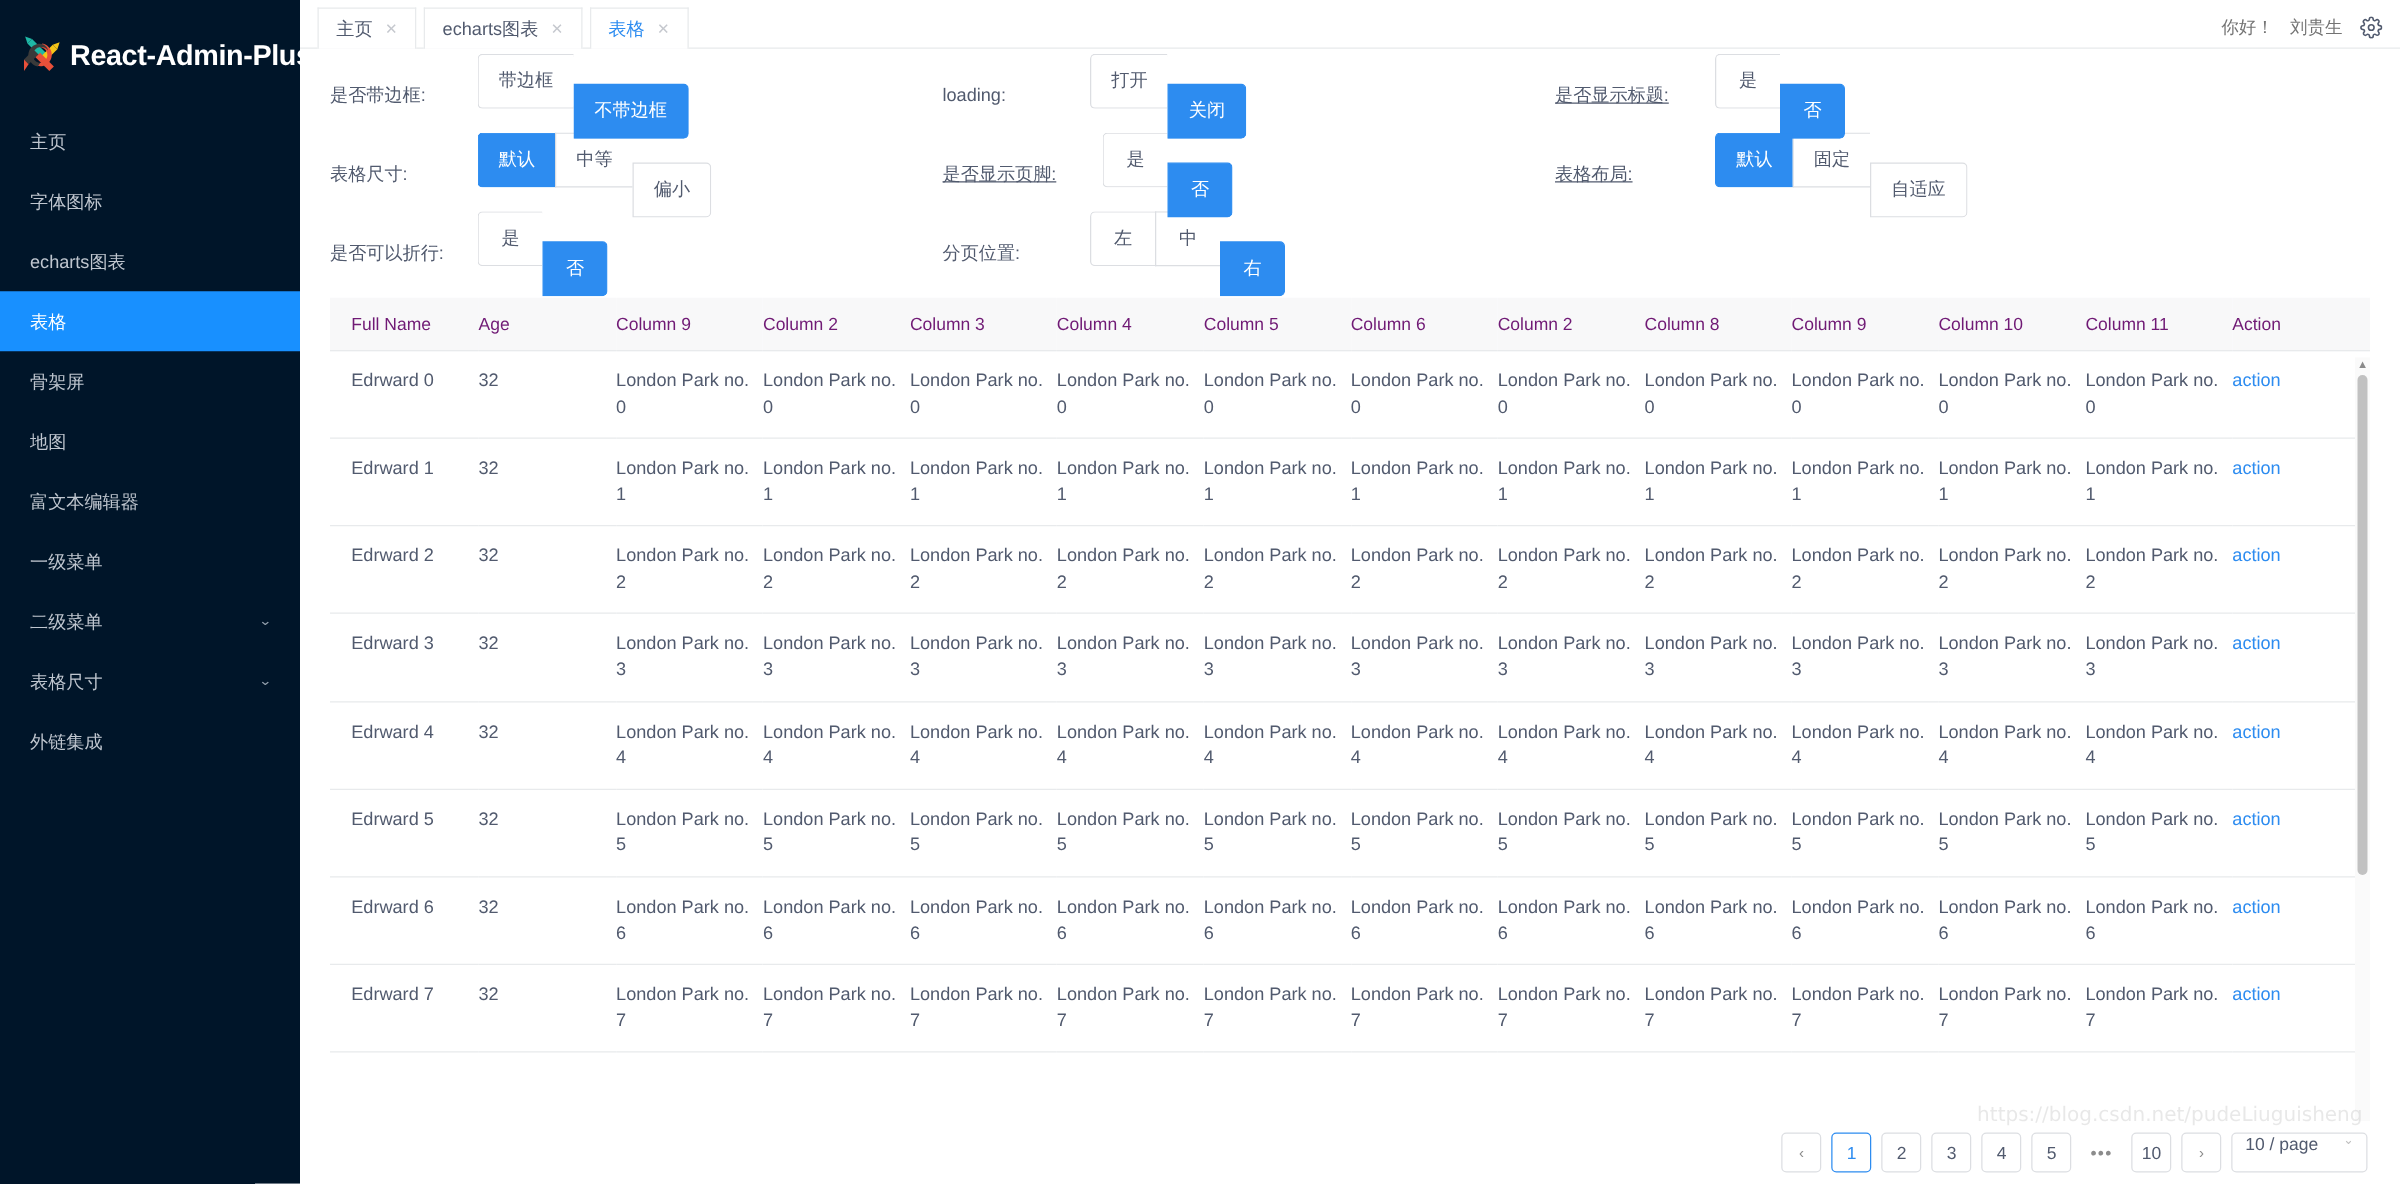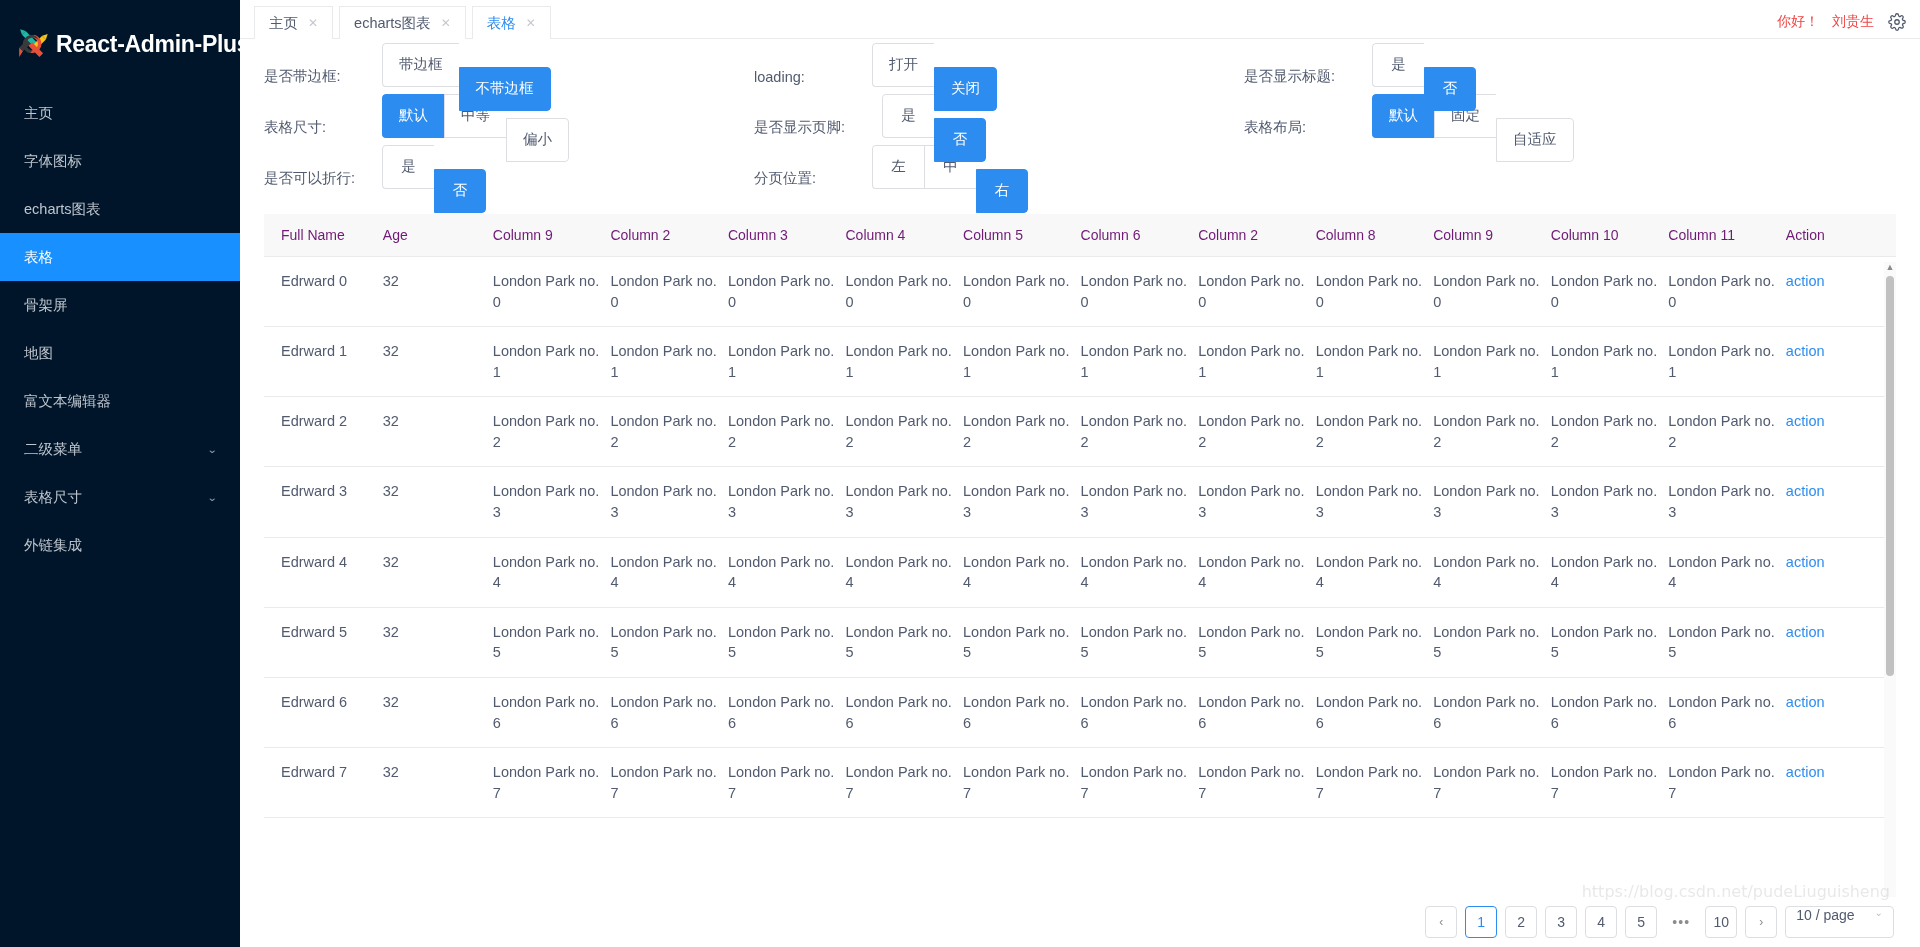--- a/index.html
+++ b/index.html
@@ -66,40 +66,40 @@
     position: relative; top: 1px;
   }
   .tab.active { color: #2d8cf0; }
   .tab .tab-close {
     font-size: 12px; color: #c5c8ce; line-height: 1;
     cursor: pointer;
   }
   .user-area {
     margin-left: auto; display: flex; align-items: center;
     gap: 13px; padding-right: 14px; padding-bottom: 7px;
-    font-size: 14px; color: #ef4444; white-space: nowrap;
+    font-size: 14px; color: #737373; white-space: nowrap;
   }
   .gear {
     width: 19px; height: 19px; cursor: pointer;
     display: inline-flex; align-items: center; justify-content: center;
   }
 
   
   .controls {
     padding: 18px 24px 10px 24px;
     display: grid;
     grid-template-columns: 490px 490px 1fr;
-    row-gap: 12px;
+    row-gap: 24px;
   }
   .ctl-row { display: flex; align-items: center; height: 39px; }
   .ctl-label {
     font-size: 14.5px; color: #515a6e;
     min-width: 118px; white-space: nowrap;
   }
-  .ctl-label.wide { min-width: 128px; }
+  .ctl-label.wide { min-width: 128px; text-decoration: underline; }
   .btn-group {
     display: inline-flex; border-radius: 4px; overflow: hidden;
   }
   .btn-group .gbtn {
     height: 44px; min-width: 52px; padding: 0 16px;
     display: inline-flex; align-items: center; justify-content: center;
     font-size: 14.5px; color: #515a6e;
     background: #ffffff; border: 1px solid #dcdee2;
     border-right: none; cursor: pointer; white-space: nowrap;
   }
@@ -225,20 +225,23 @@
         <span>表格</span>
       </div>
       <div class="menu-item">
         <span>骨架屏</span>
       </div>
       <div class="menu-item">
         <span>地图</span>
       </div>
       <div class="menu-item">
         <span>富文本编辑器</span>
+      </div>
+      <div class="menu-item">
+        <span>一级菜单</span>
       </div>
       <div class="menu-item">
         <span>二级菜单</span>
         <span class="chev">⌄</span>
       </div>
       <div class="menu-item">
         <span>表格尺寸</span>
         <span class="chev">⌄</span>
       </div>
       <div class="menu-item">

